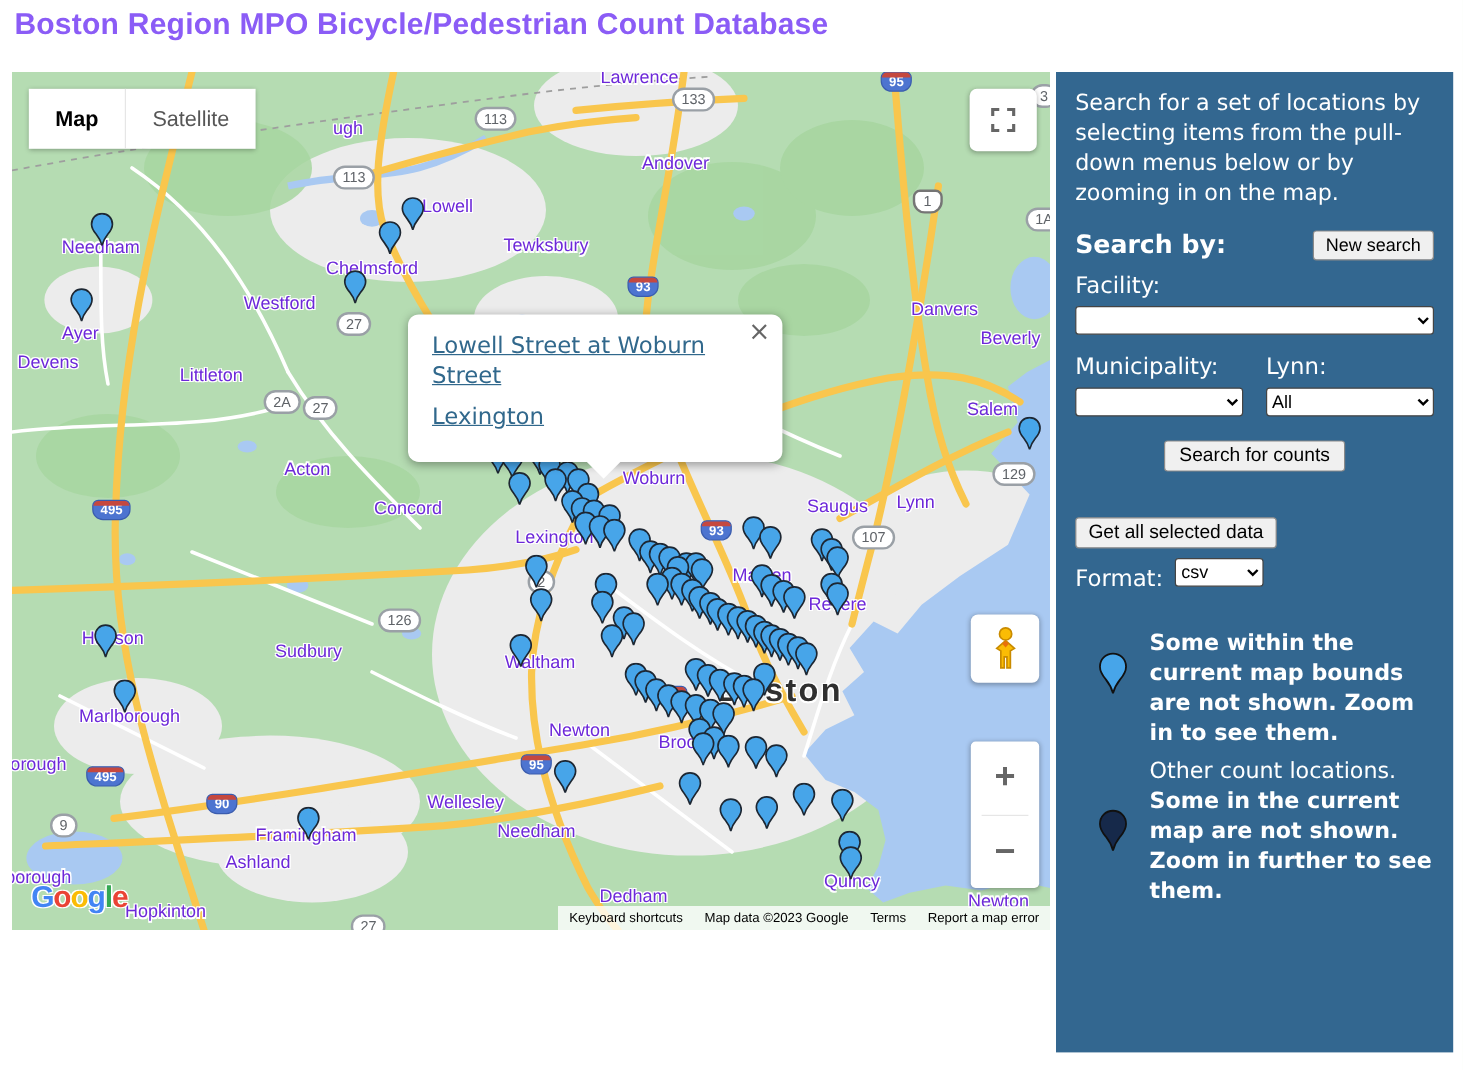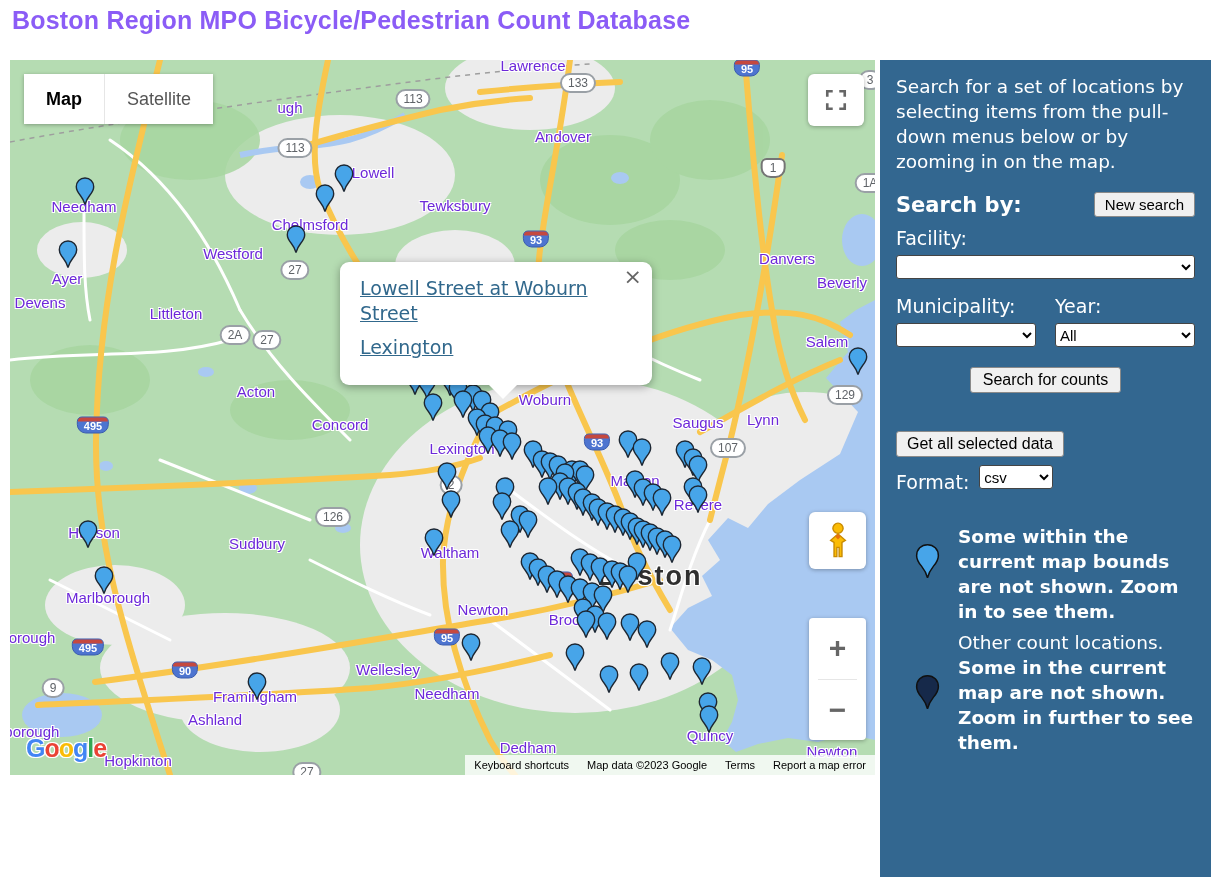--- a/index.html
+++ b/index.html
@@ -50,21 +50,21 @@
   .attribution{position:absolute;right:0;bottom:0;height:20px;z-index:6;background:rgba(255,255,255,.8);
        display:flex;align-items:center;font-size:11px;color:#000;font-family:"Liberation Sans",sans-serif;}
   .attribution span{padding:0 9px;white-space:nowrap;cursor:pointer;}
   .glogo{position:absolute;left:16px;bottom:12px;z-index:6;font-family:"Liberation Sans",sans-serif;
        font-weight:bold;font-size:25px;letter-spacing:-1px;
        text-shadow:-1px -1px 0 #fff,1px -1px 0 #fff,-1px 1px 0 #fff,1px 1px 0 #fff;}
   
   .sidebar{position:absolute;left:880px;top:60px;width:331px;height:817px;background:#336790;
        color:#fff;box-sizing:border-box;padding:14px 16px;font-size:18px;}
   .intro{font-size:18.5px;line-height:25px;margin-bottom:14px;}
-  .row-searchby{display:flex;align-items:center;justify-content:space-between;margin-top:18px;}
+  .row-searchby{display:flex;align-items:flex-start;justify-content:space-between;margin-top:18px;}
   .searchby{font-size:21px;font-weight:bold;}
   button{background:#f0f0f0;border:1px solid #8a8a8a;border-radius:3px;color:#000;
        font-family:"Liberation Sans",sans-serif;cursor:pointer;}
   .btn-newsearch{font-size:15px;padding:3px 10px;}
   .lbl{font-size:19px;margin-top:10px;}
   select{font-size:15px;height:24px;border:1px solid #444;border-radius:3px;background:#fff;color:#000;}
   .sel-facility{width:100%;margin-top:6px;}
   .row-muniyear{display:flex;margin-top:16px;}
   .row-muniyear .lbl{margin:0;}
   .muni-col{width:168px;}
@@ -572,21 +572,21 @@
 
   <div class="lbl">Facility:</div>
   <select class="sel-facility"><option></option></select>
 
   <div class="row-muniyear">
     <div class="muni-col">
       <div class="lbl">Municipality:</div>
       <select class="sel-muni"><option></option></select>
     </div>
     <div>
-      <div class="lbl">Year:</div>
+      <div class="lbl">Lynn:</div>
       <select class="sel-year">
         <option id="year-opt" selected="">All</option>
       </select>
     </div>
   </div>
 
   <div class="row-searchcounts">
     <button class="btn-search">Search for counts</button>
   </div>
 

